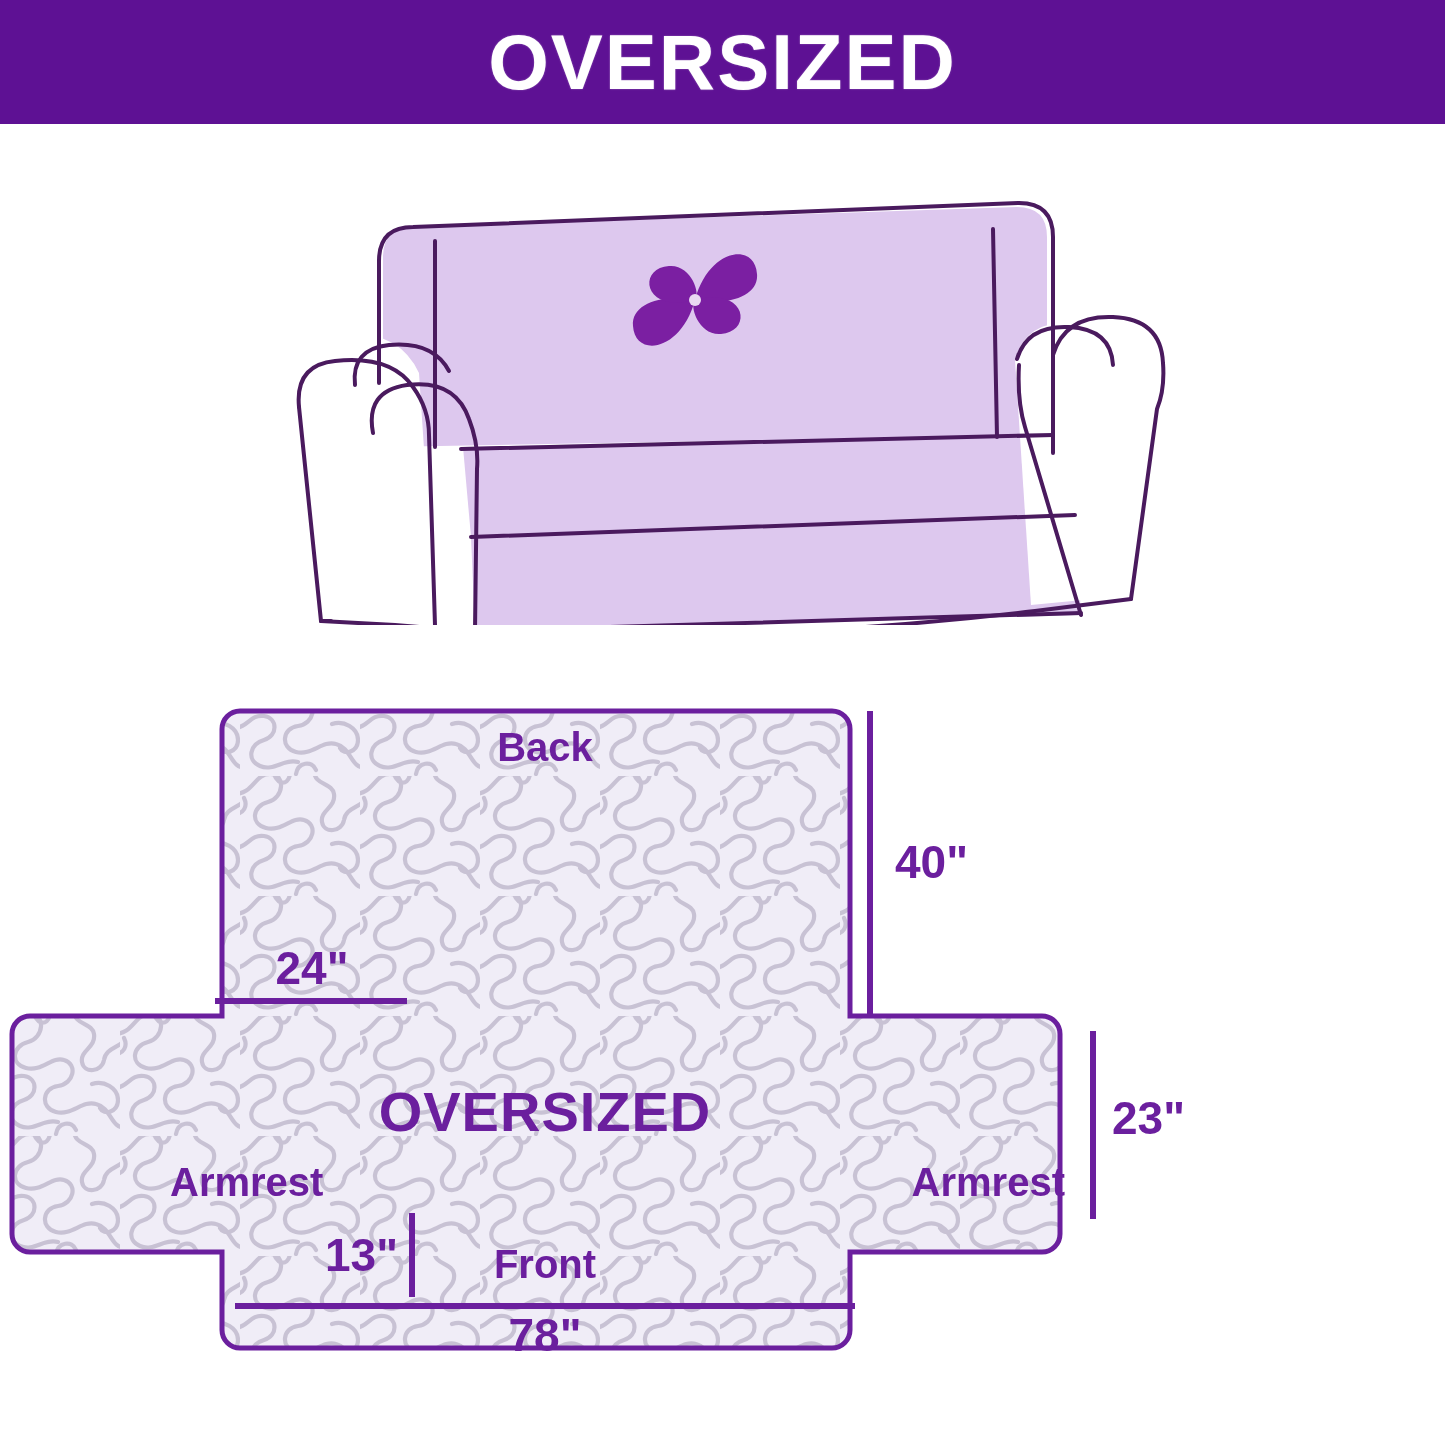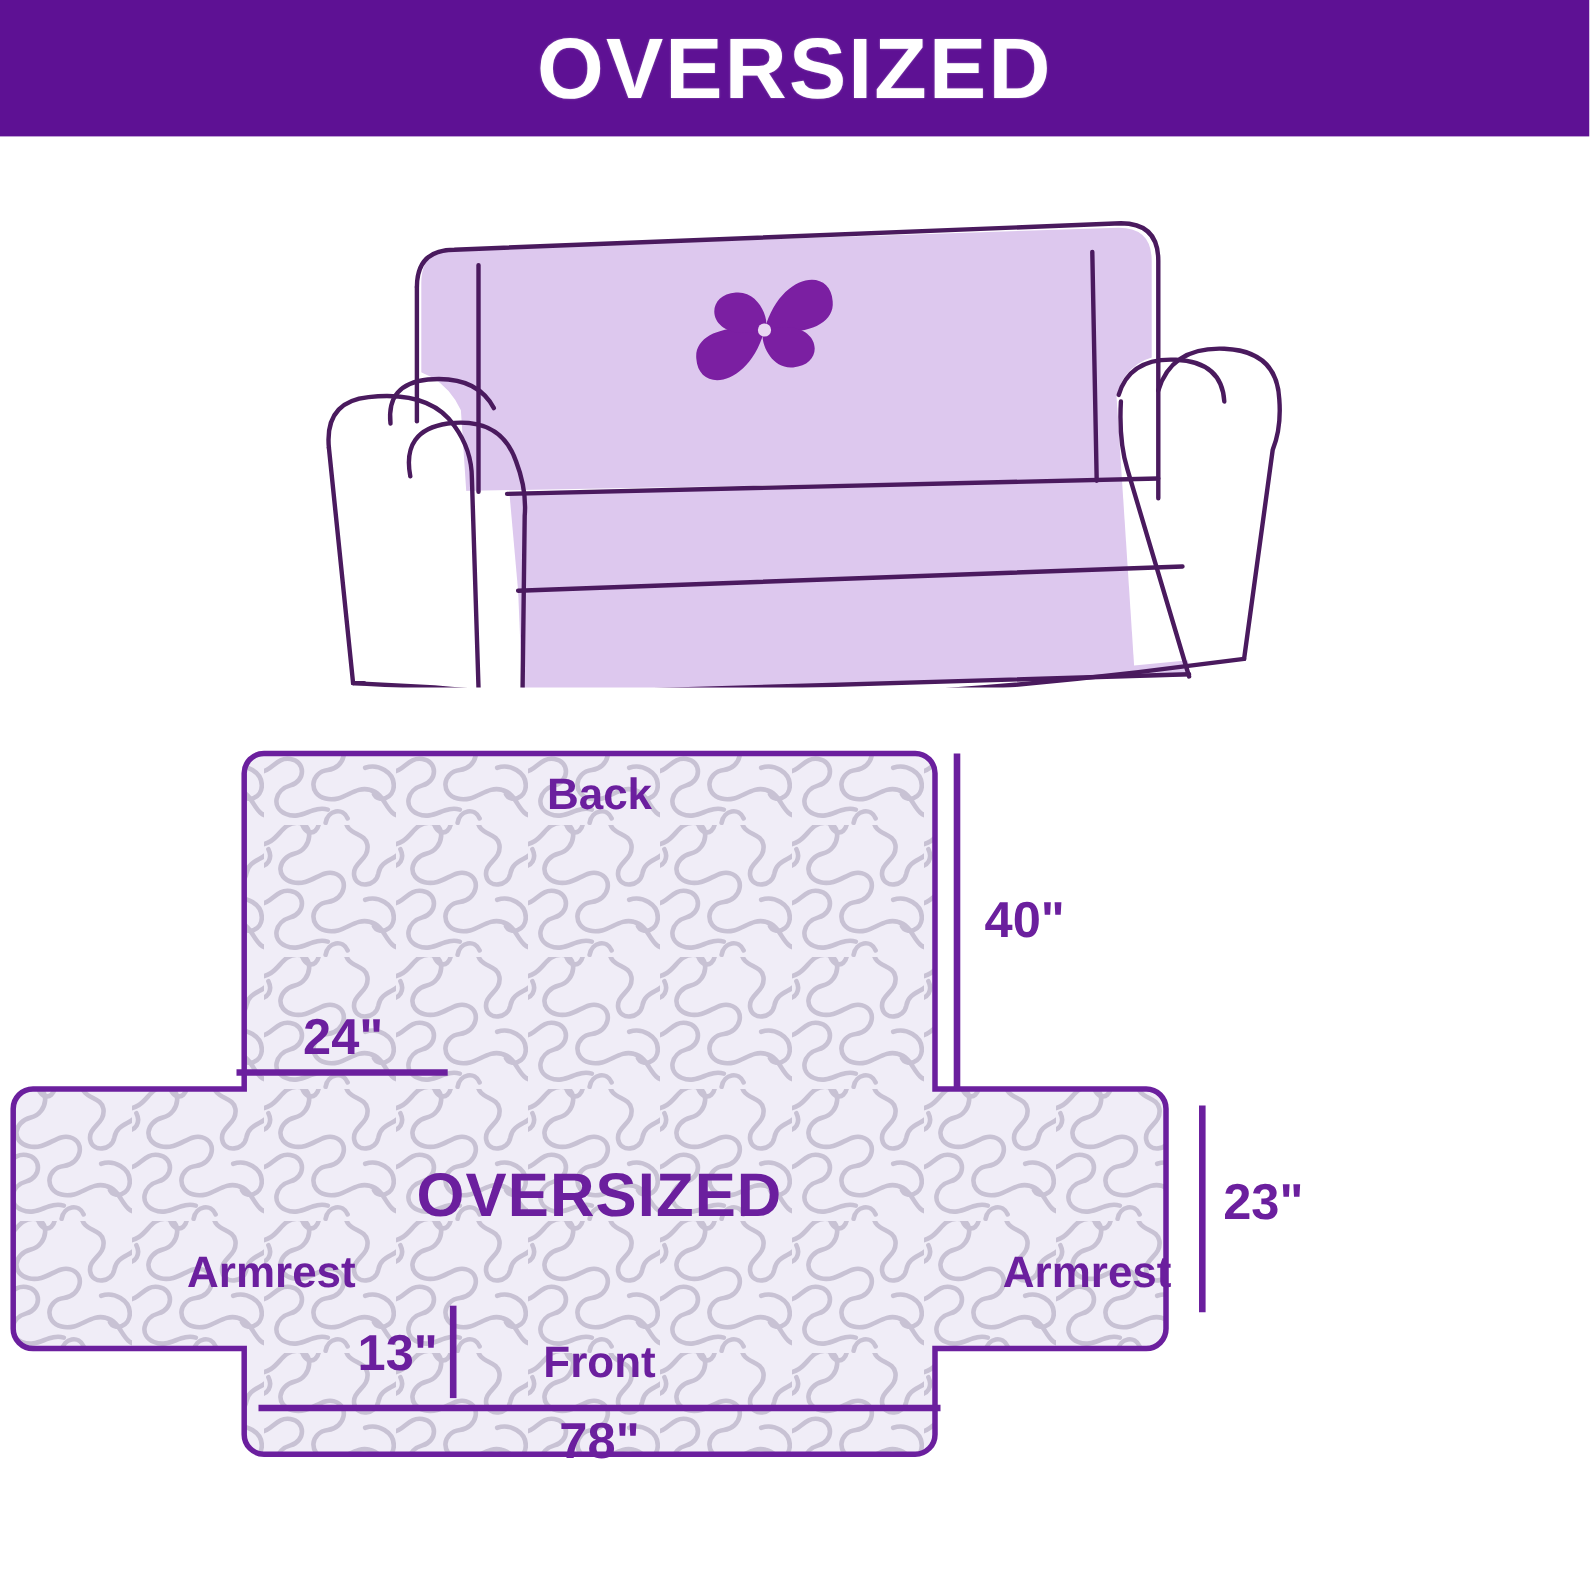--- a/index.html
+++ b/index.html
@@ -26,21 +26,21 @@
     line-height:1;
     font-family:"Liberation Sans", sans-serif;
     text-shadow:0 0 2px rgba(255,255,255,.35);
   }
 
   
   .sofa-wrap{position:absolute;left:275px;top:185px;width:920px;height:440px;}
   .sofa-wrap svg{display:block;width:920px;height:440px;}
 
   
-  .diagram{position:absolute;left:0;top:630px;width:1445px;height:700px;text-align:center;}
+  .diagram{position:absolute;left:0;top:656px;width:1445px;height:700px;text-align:center;}
   .diagram svg{display:block;width:1445px;height:700px;}
 
   .dim-label{
     font-family:"Liberation Sans", sans-serif;
     font-weight:bold;
     fill:#6B1F9E;
   }
   .dim-num{font-size:46px;}
   .part-name{font-size:40px;}
   .center-name{font-size:56px;letter-spacing:1px;}

